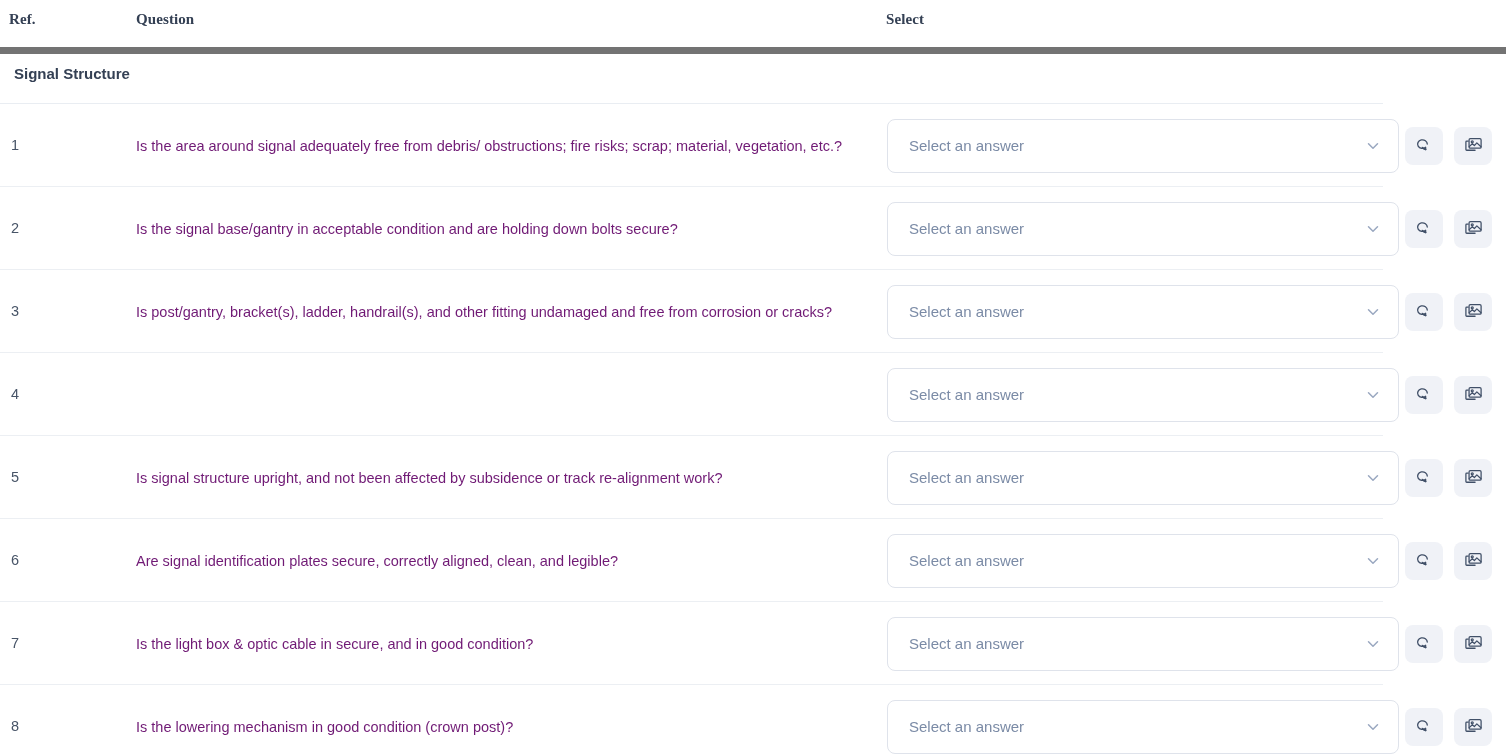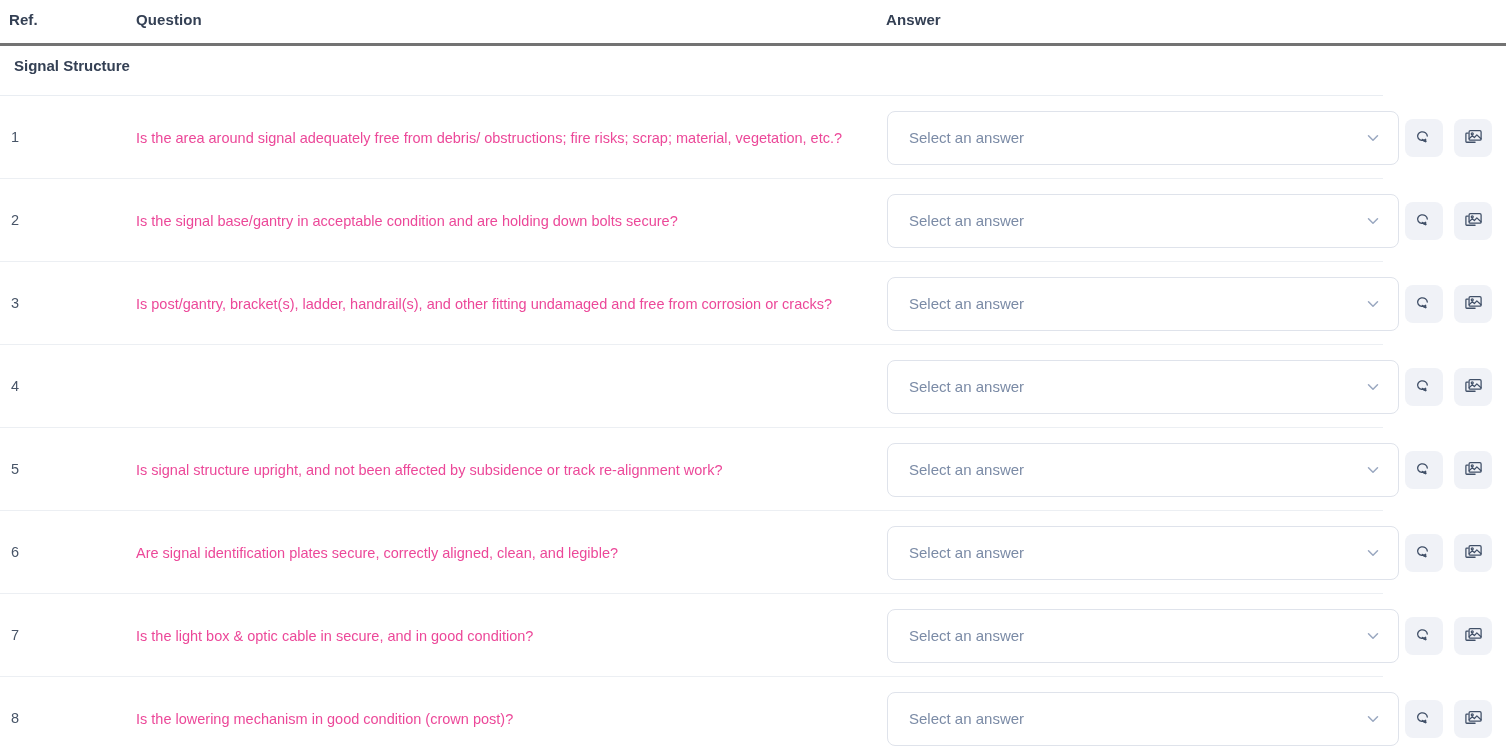--- a/index.html
+++ b/index.html
@@ -17,23 +17,24 @@
   }
 
   .checklist {
     width: 1506px;
     position: relative;
   }
 
   
   .header-row {
     position: relative;
-    height: 46px;
+    height: 54px;
     box-sizing: border-box;
-    border-bottom: 3px solid #737373;
+    border-bottom: 7px solid #737373;
+    font-family: Liberation Serif, serif;
   }
   .header-cell {
     position: absolute;
     top: 11px;
     font-size: 15px;
     font-weight: bold;
     color: #344054;
     letter-spacing: 0.1px;
   }
   .header-ref      { left: 9px; }
@@ -91,21 +92,21 @@
     line-height: 1.6;
   }
   .q-text {
     position: absolute;
     left: 136px;
     width: 730px;
     top: 50%;
     transform: translateY(-50%);
     font-size: 14.5px;
     line-height: 24px;
-    color: #ec4899;
+    color: #701a75;
   }
 
   
   .answer-wrap {
     position: absolute;
     left: 887px;
     top: 50%;
     transform: translateY(-50%);
     width: 512px;
     height: 54px;
@@ -157,21 +158,21 @@
   .icon-btn svg { display: block; }
 </style>
 </head>
 <body>
 
 <div class="checklist">
 
   <div class="header-row">
     <div class="header-cell header-ref">Ref.</div>
     <div class="header-cell header-question">Question</div>
-    <div class="header-cell header-answer">Answer</div>
+    <div class="header-cell header-answer">Select</div>
   </div>
 
   <div class="group-row">
     <div class="group-title">Signal Structure</div>
   </div>
 
   <div id="rows-container">
   <div class="q-row">
     <div class="q-ref">1</div>
     <div class="q-text">Is the area around signal adequately free from debris/ obstructions; fire risks; scrap; material, vegetation, etc.?</div>

